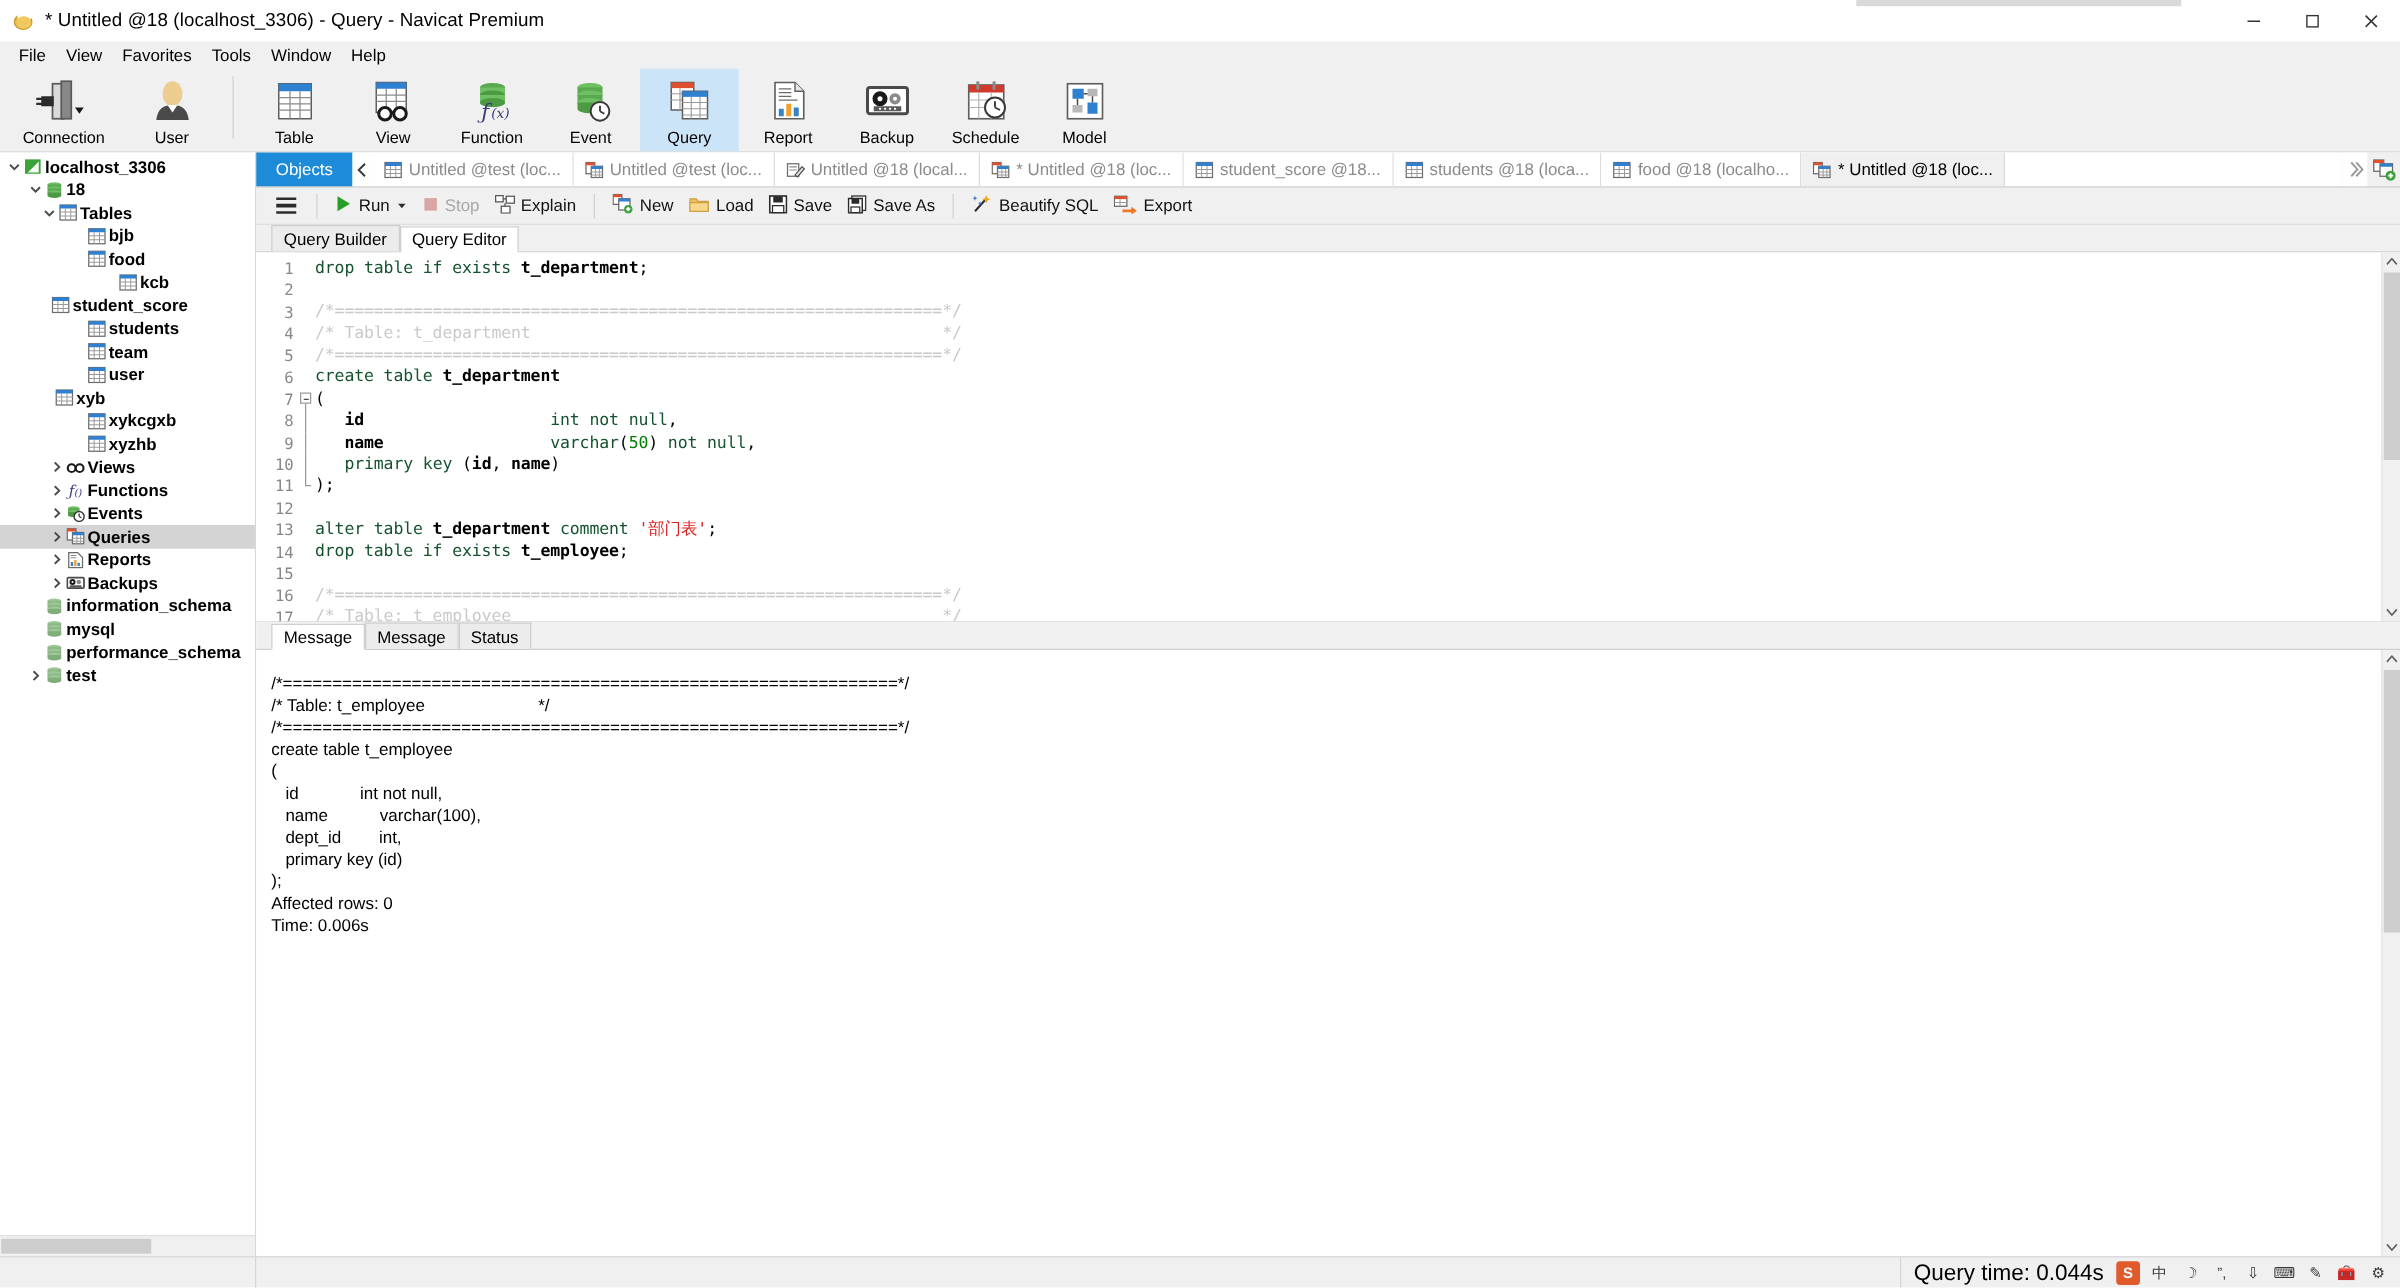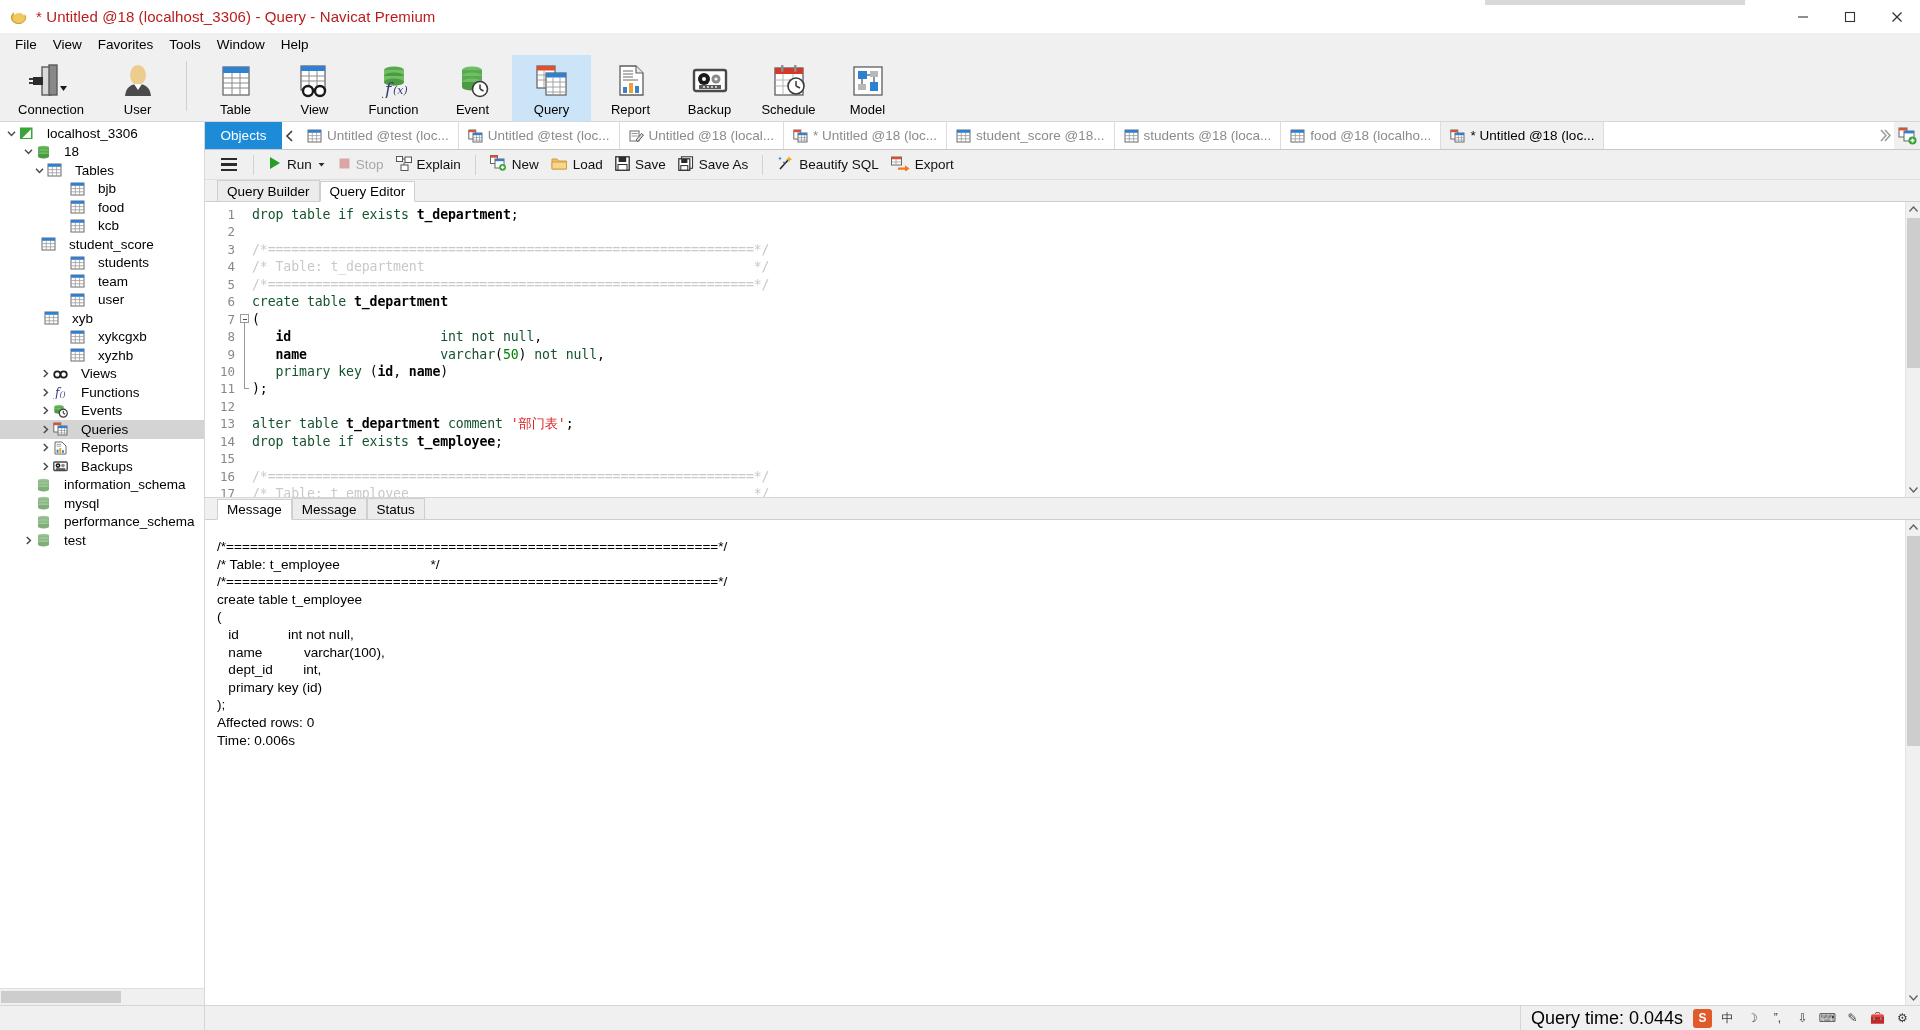--- a/index.html
+++ b/index.html
@@ -26,21 +26,21 @@
     background:#e8b84b; box-shadow: inset 0 0 0 1px #c99a2e;
   }
   .titlebar .logo .c2 {
     position:absolute; left:4px; top:1px; width:11px; height:8px; border-radius:50% 50% 40% 40%;
     background:#ffffff;
   }
   .titlebar .logo .c3 {
     position:absolute; left:3px; top:5px; width:12px; height:10px; border-radius:50%;
     background:#efc860;
   }
-  .titlebar .title { font-size:15px; color:#b91c1c; letter-spacing:0.1px; }
+  .titlebar .title { font-size:15px; color:#000000; letter-spacing:0.1px; }
   .winbtns { position:absolute; right:0; top:0; height:33px; display:flex; }
   .winbtn { width:47px; height:33px; display:flex; align-items:center; justify-content:center; cursor:default; }
   .winbtn svg { display:block; }
   .topstrip { position:absolute; right:175px; top:0; width:260px; height:5px; background:#d9d9d9; }
 
   
   .menubar {
     height: 22px; background:#f0f0f0; display:flex; align-items:center;
     padding-left:7px; flex:0 0 22px; font-size:13.5px; color:#000;
   }
@@ -67,21 +67,21 @@
   
   .sidebar {
     width: 205px; flex:0 0 205px; background:#ffffff; position:relative;
     border-right:1px solid #d8d8d8; overflow:hidden;
   }
   .tree { padding-top:2px; font-size:13.5px; color:#000; }
   .tnode { display:flex; align-items:center; height:18.5px; white-space:nowrap; cursor:default; }
   .tnode.selected { background:#d4d4d4; }
   .chev { width:14px; display:flex; align-items:center; justify-content:center; color:#4a4a4a; font-size:9px; }
   .chev svg { display:block; }
-  .tlabel { margin-left:12px; }
+  .tlabel { margin-left:1px;font-weight:bold; }
   .ticon { width:17px; height:15px; display:flex; align-items:center; justify-content:center; }
   .sb-scroll {
     position:absolute; left:0; bottom:0; width:205px; height:17px; background:#f0f0f0;
     border-top:1px solid #e0e0e0;
   }
   .sb-scroll .thumb { position:absolute; left:1px; top:2px; width:120px; height:12px; background:#cdcdcd; }
 
   
   .rightpane { flex:1 1 auto; min-width:0; display:flex; flex-direction:column; background:#ffffff; }
 
@@ -487,21 +487,21 @@
                 <rect x="1" y="1" width="13" height="12" fill="#ffffff" stroke="#6a6a6a" stroke-width="1"></rect>
                 <rect x="1" y="1" width="13" height="2.8" fill="#2f80d0"></rect>
                 <line x1="1" y1="6.6" x2="14" y2="6.6" stroke="#9a9a9a" stroke-width="0.8"></line>
                 <line x1="1" y1="9.8" x2="14" y2="9.8" stroke="#9a9a9a" stroke-width="0.8"></line>
                 <line x1="5.3" y1="3.8" x2="5.3" y2="13" stroke="#9a9a9a" stroke-width="0.8"></line>
                 <line x1="9.6" y1="3.8" x2="9.6" y2="13" stroke="#9a9a9a" stroke-width="0.8"></line>
               </svg>
             </span>
             <span class="tlabel">food</span>
           </div>
-          <div class="tnode" style="padding-left: 55px; text-align: right;">
+          <div class="tnode" style="padding-left: 80px; text-align: right;">
             <span class="chev"></span>
             <span class="ticon">
               <svg width="15" height="14" viewBox="0 0 15 14">
                 <rect x="1" y="1" width="13" height="12" fill="#ffffff" stroke="#6a6a6a" stroke-width="1"></rect>
                 <rect x="1" y="1" width="13" height="2.8" fill="#2f80d0"></rect>
                 <line x1="1" y1="6.6" x2="14" y2="6.6" stroke="#9a9a9a" stroke-width="0.8"></line>
                 <line x1="1" y1="9.8" x2="14" y2="9.8" stroke="#9a9a9a" stroke-width="0.8"></line>
                 <line x1="5.3" y1="3.8" x2="5.3" y2="13" stroke="#9a9a9a" stroke-width="0.8"></line>
                 <line x1="9.6" y1="3.8" x2="9.6" y2="13" stroke="#9a9a9a" stroke-width="0.8"></line>
               </svg>

